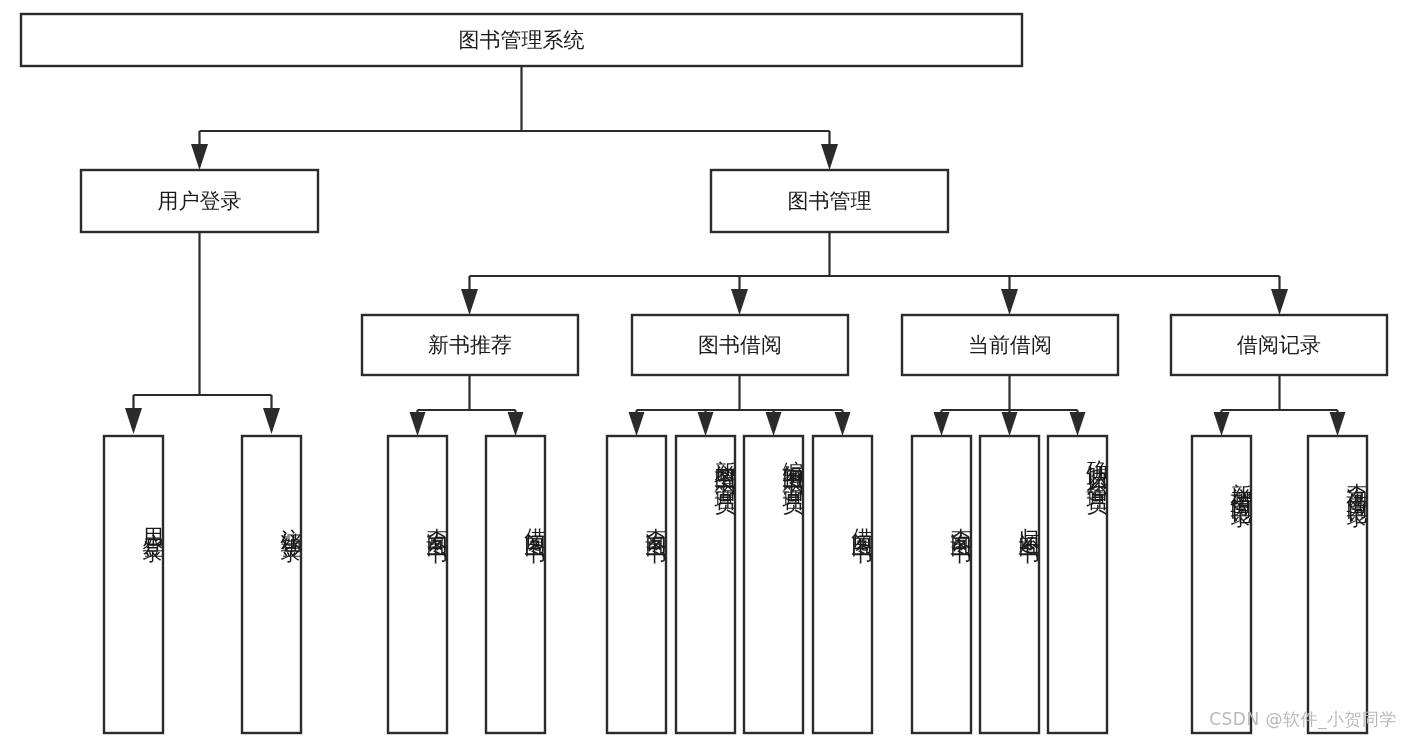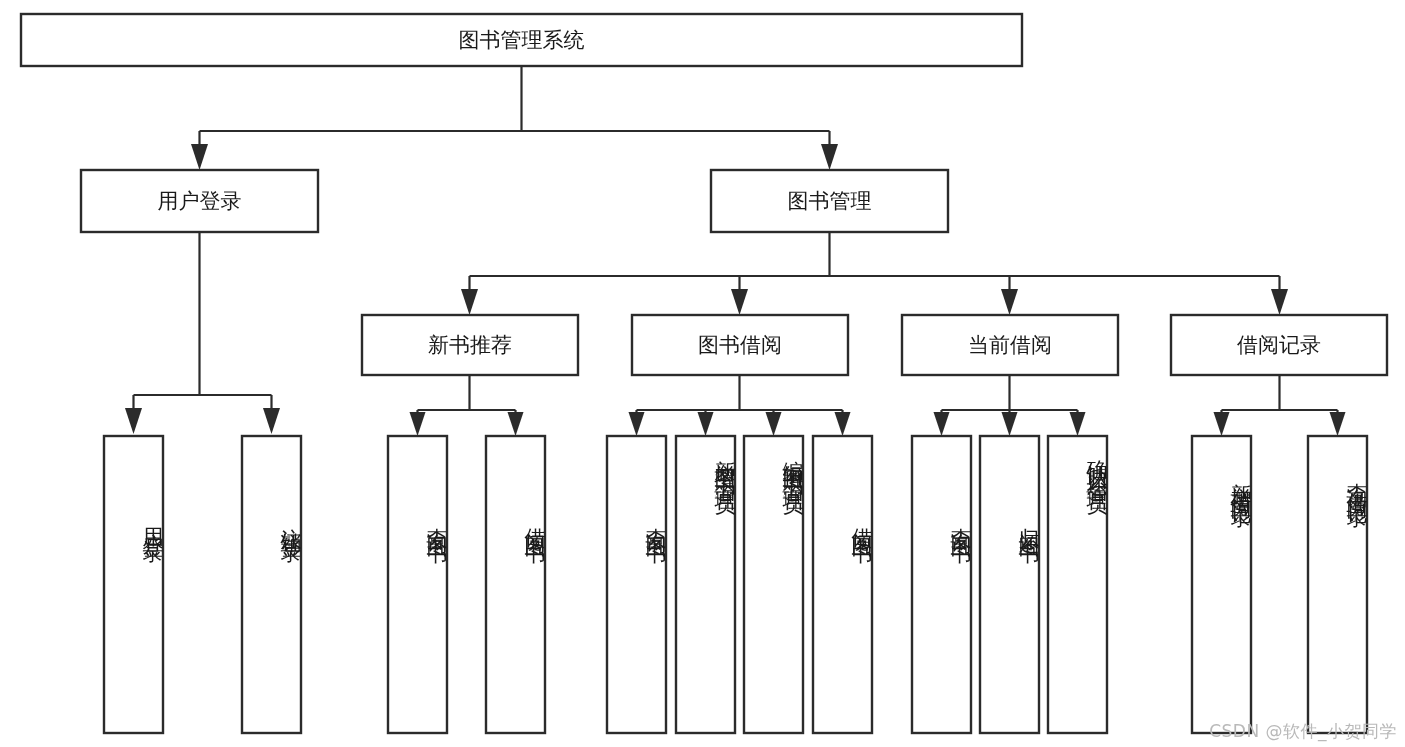--- a/index.html
+++ b/index.html
@@ -60,21 +60,21 @@
     line-height: 1;
     letter-spacing: 5px;
     color: #1a1a1a;
     white-space: nowrap;
     pointer-events: none;
     text-align: left;
   }
   .watermark {
     position: absolute;
     right: 8px;
-    bottom: 4px;
+    bottom: 16px;
     font-family: "DejaVu Sans", "Liberation Sans", sans-serif;
     font-size: 17px;
     color: #b9b9b9;
     white-space: nowrap;
     letter-spacing: 0.5px;
   }
 </style>
 </head>
 <body>
 

